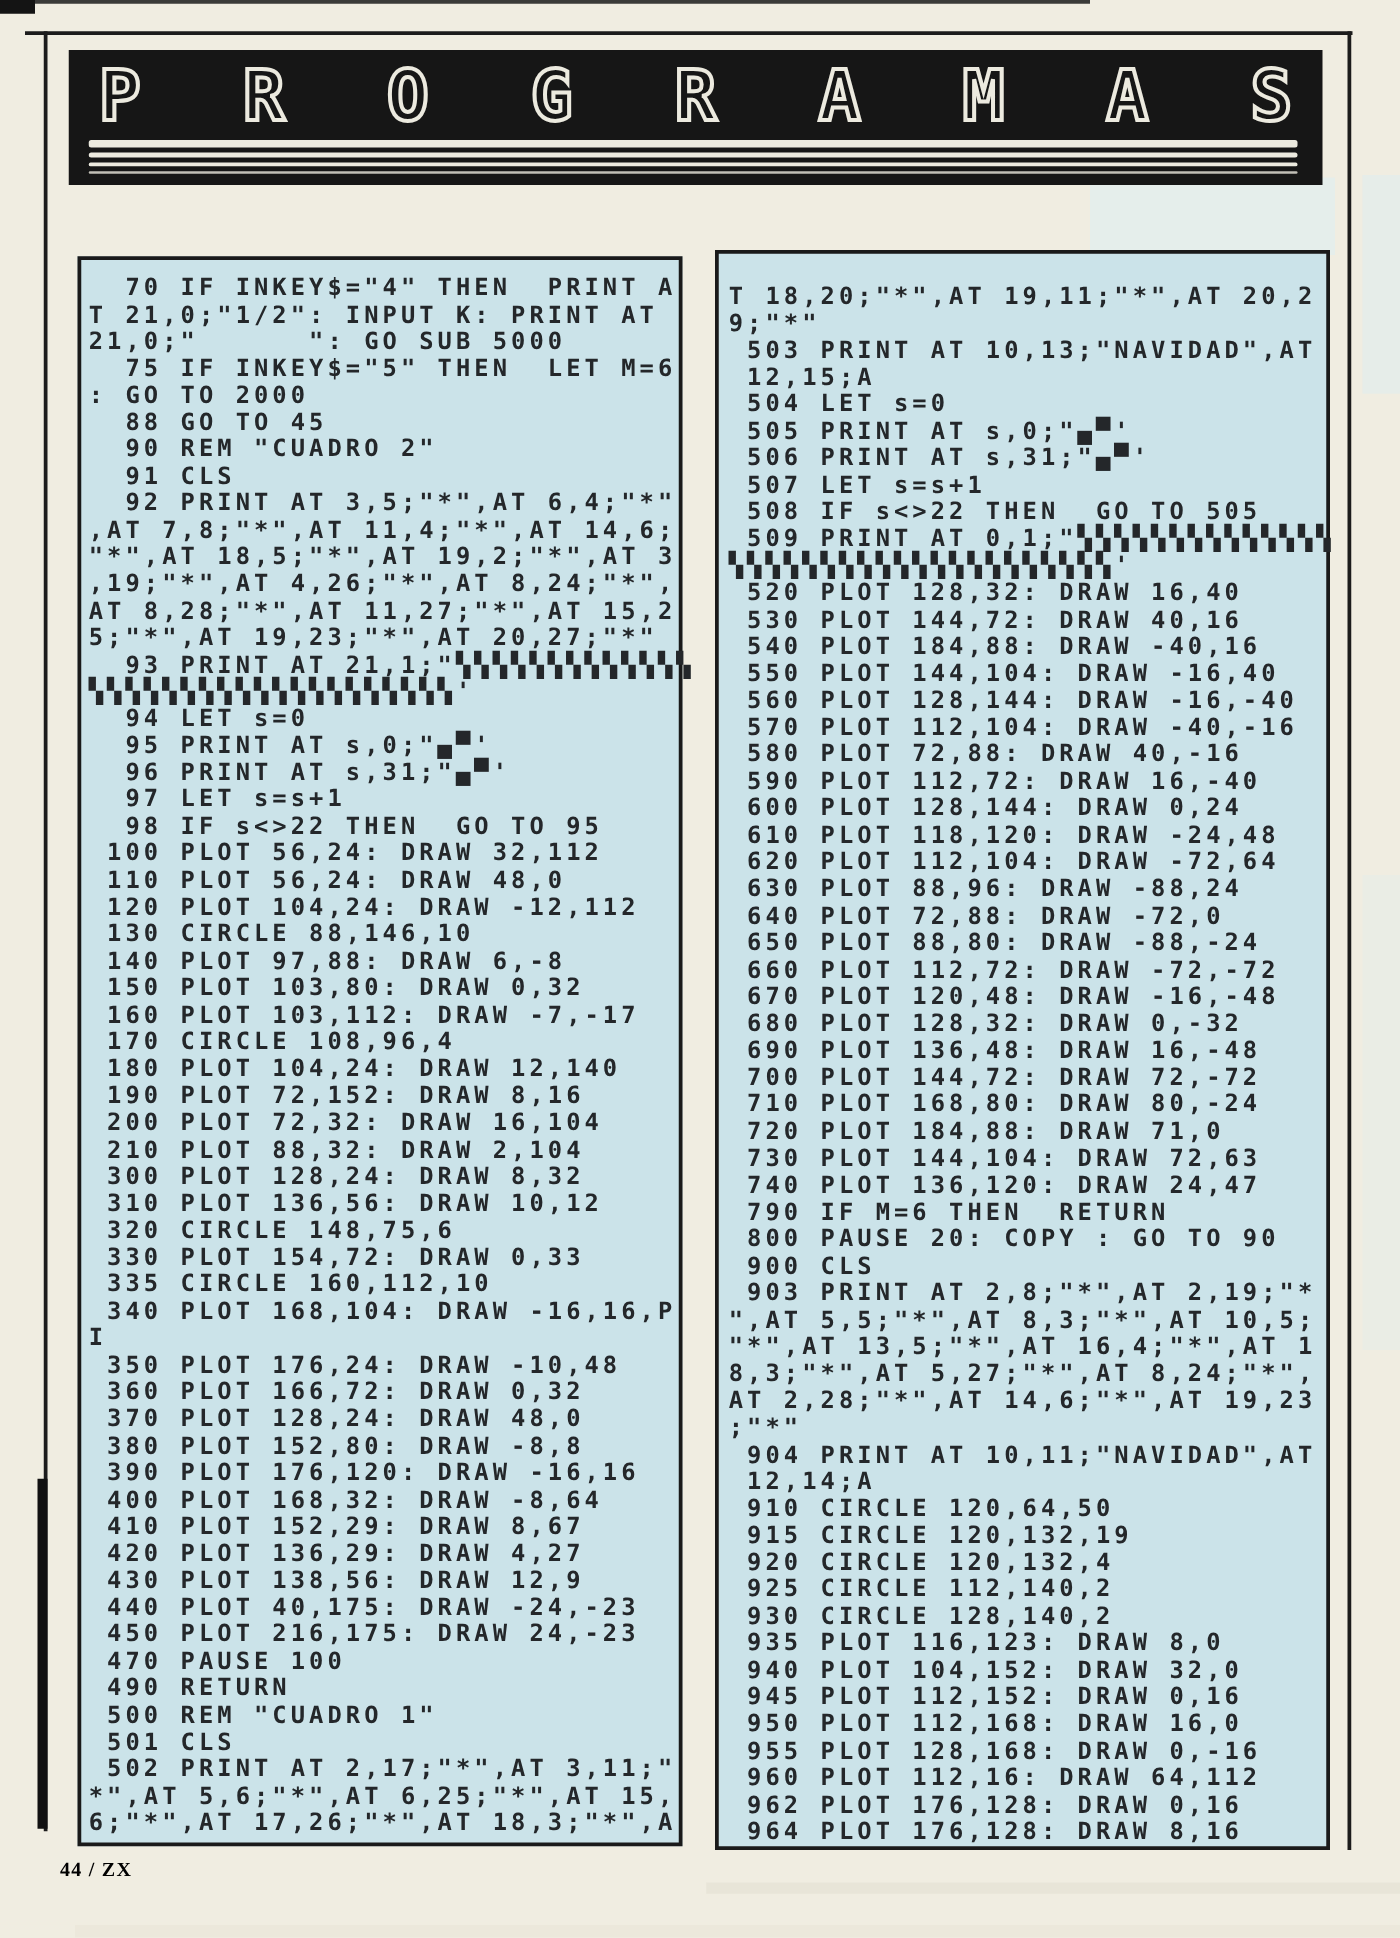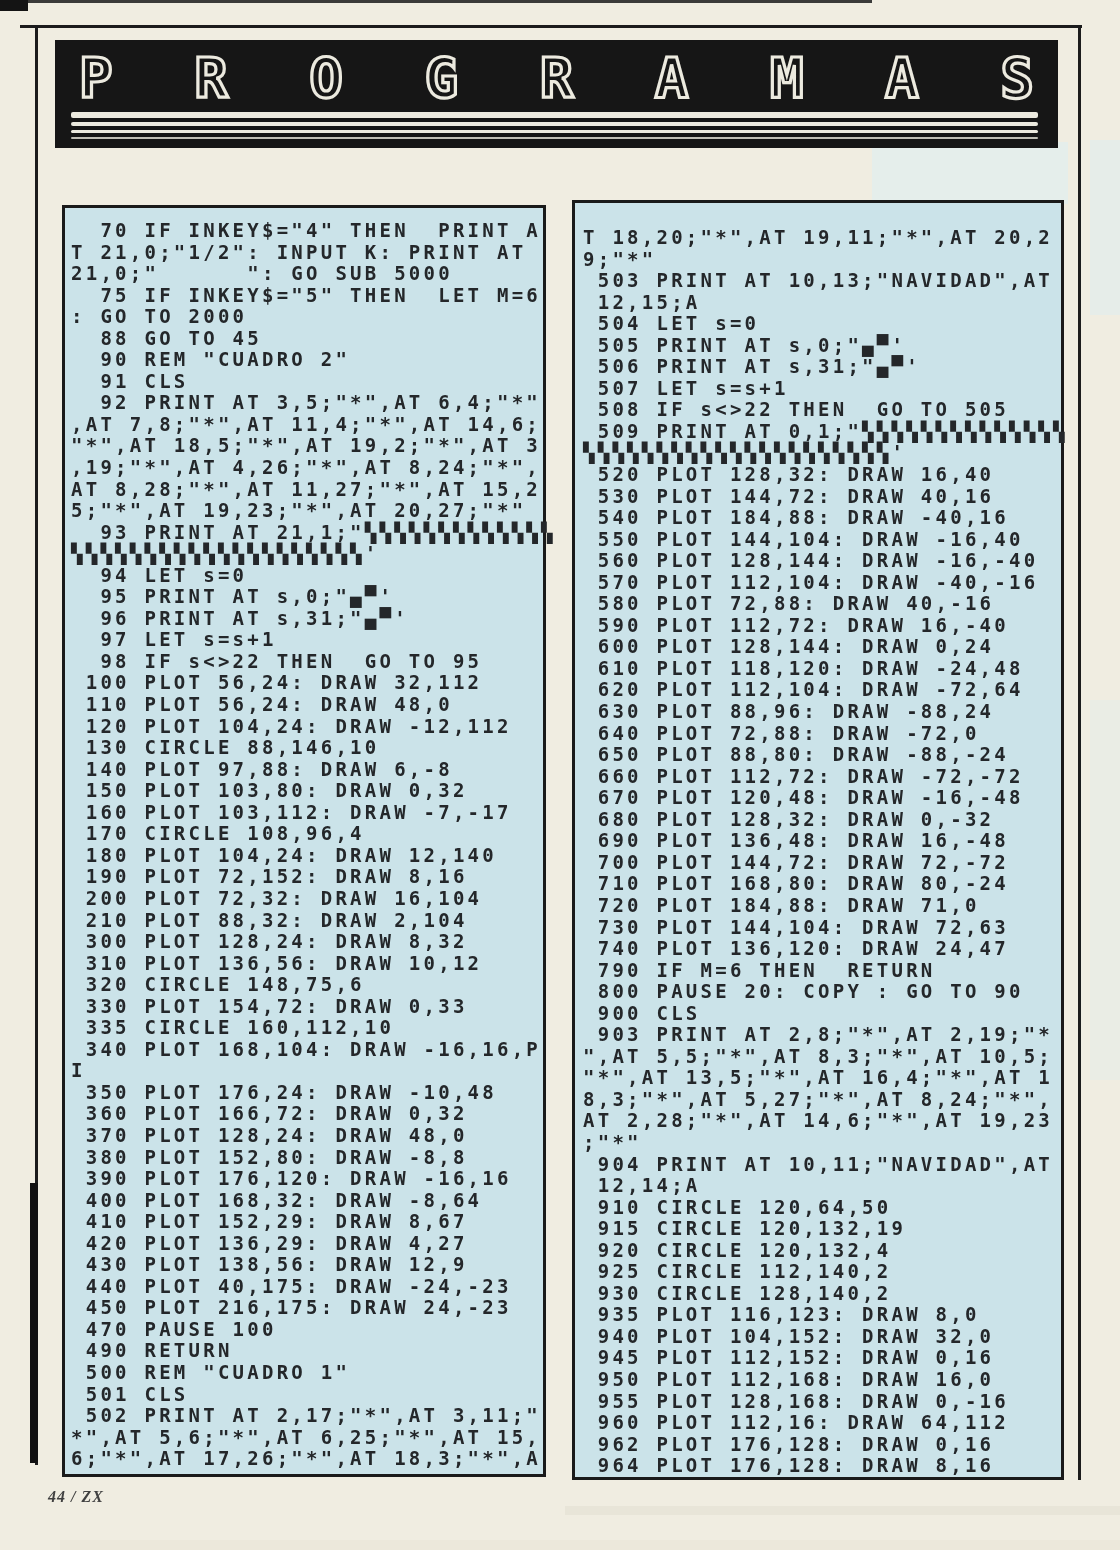--- a/index.html
+++ b/index.html
@@ -59,21 +59,21 @@
     font-weight:bold;
     font-size:19px;line-height:21.55px;letter-spacing:3.25px;
     color:var(--code-text);
   }
   .panel-left pre.code{padding:12px 0 0 6px;}
   .panel-right pre.code{padding:24px 0 0 8px;}
   
   .footer{
     position:absolute;left:48px;top:1488px;
     font-family:"Liberation Serif",serif;font-weight:600;
-    font-size:16px;letter-spacing:1px;color:#404040;font-style:italic;
+    font-size:16px;letter-spacing:1px;color:#000000;
   }
   
   .ghost{position:absolute;pointer-events:none;}
   .ghost-a{left:872px;top:142px;width:196px;height:62px;background:#e2eeee;opacity:.75;}
   .ghost-b{left:1090px;top:140px;width:30px;height:175px;background:#e0ecef;opacity:.6;}
   .ghost-c{left:1090px;top:700px;width:30px;height:380px;background:#e3edeb;opacity:.45;}
   .ghost-d{left:565px;top:1506px;width:555px;height:9px;background:#e6e2d6;opacity:.8;}
   .ghost-e{left:60px;top:1540px;width:1060px;height:10px;background:#e9e5d9;opacity:.7;}
 </style>
 </head>

